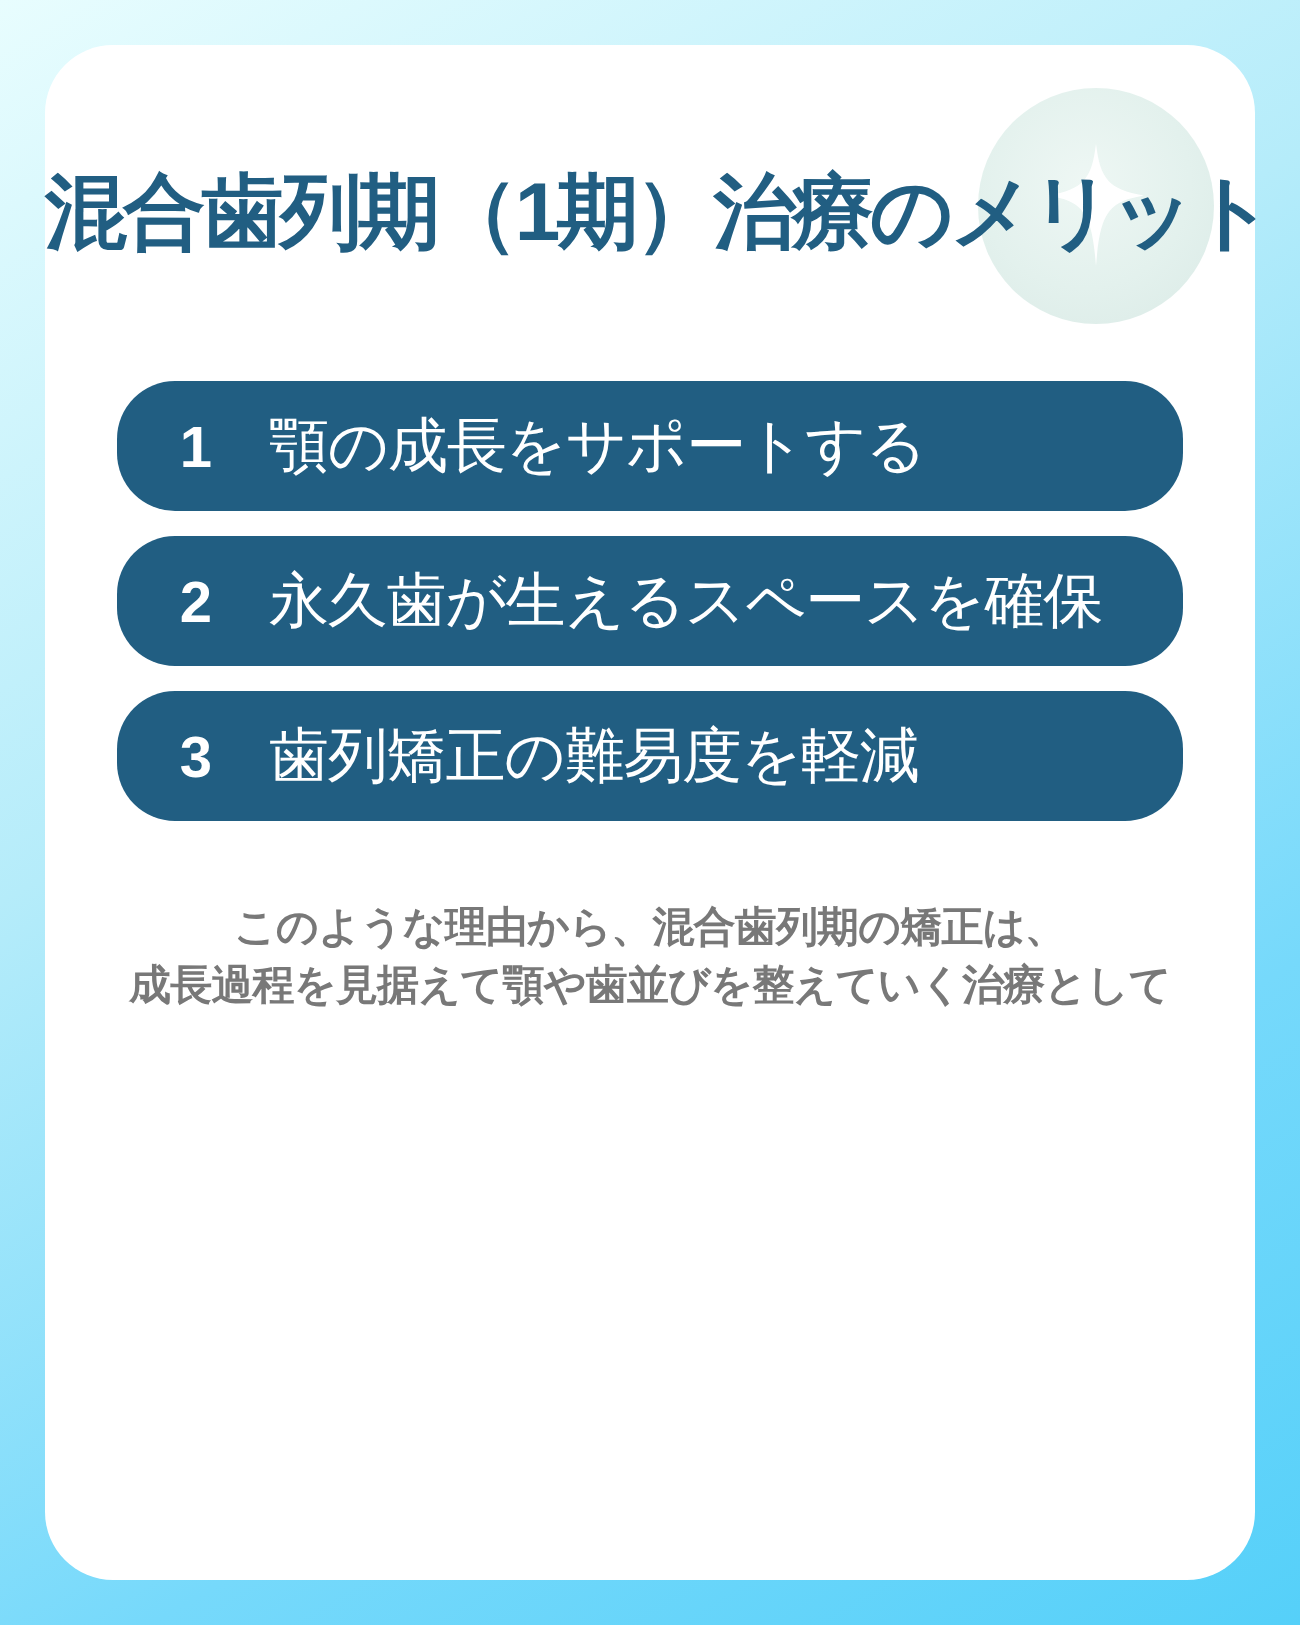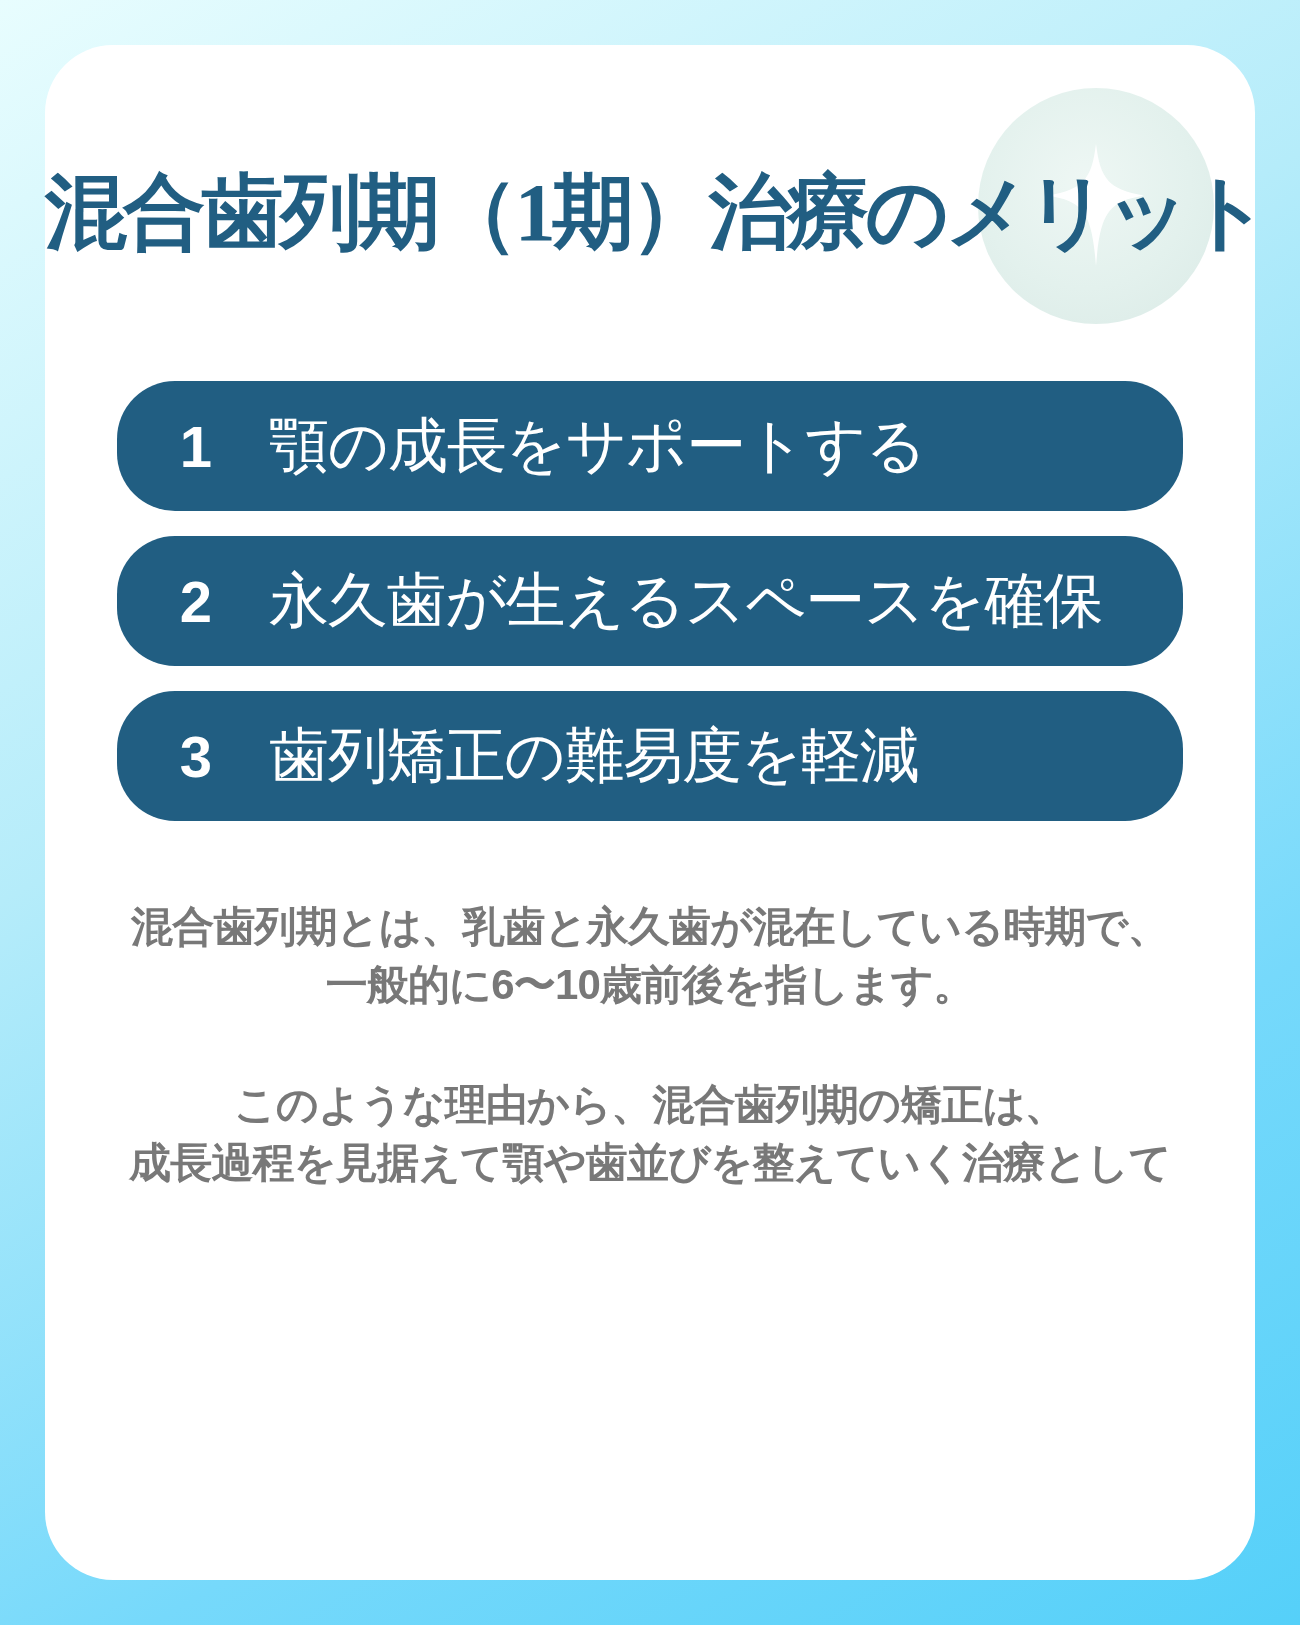--- a/index.html
+++ b/index.html
@@ -31,21 +31,20 @@
   .title {
     position: absolute;
     left: 0; right: 0; top: 113px;    
     text-align: center;
     font-size: 82px;
     font-weight: 900;
     letter-spacing: -0.045em;
     color: #215e82;
     white-space: nowrap;
     z-index: 2;
-    font-family: Liberation Serif, serif;
   }
   .pills {
     position: absolute;
     left: 72px; top: 336px;           
     width: 1066px;
     display: flex; flex-direction: column; gap: 25px;
   }
   .pill {
     height: 130px;
     border-radius: 58px;
@@ -107,23 +106,19 @@
         <span class="pill-label">永久歯が生えるスペースを確保</span>
       </div>
       <div class="pill">
         <span class="pill-num">3</span>
         <span class="pill-label">歯列矯正の難易度を軽減</span>
       </div>
     </div>
 
     <div class="body-text">
       <div class="paragraph">
-        <div class="body-line">混合歯列期とは、乳歯と永久歯が混在している時期で、</div>
-        <div class="body-line">一般的に6〜10歳前後を指します。</div>
-      </div>
-      <div class="paragraph">
         <div class="body-line">このような理由から、混合歯列期の矯正は、</div>
         <div class="body-line">成長過程を見据えて顎や歯並びを整えていく治療として</div>
       </div>
     </div>
 
   </div>
 </div>
 
 </body></html>

